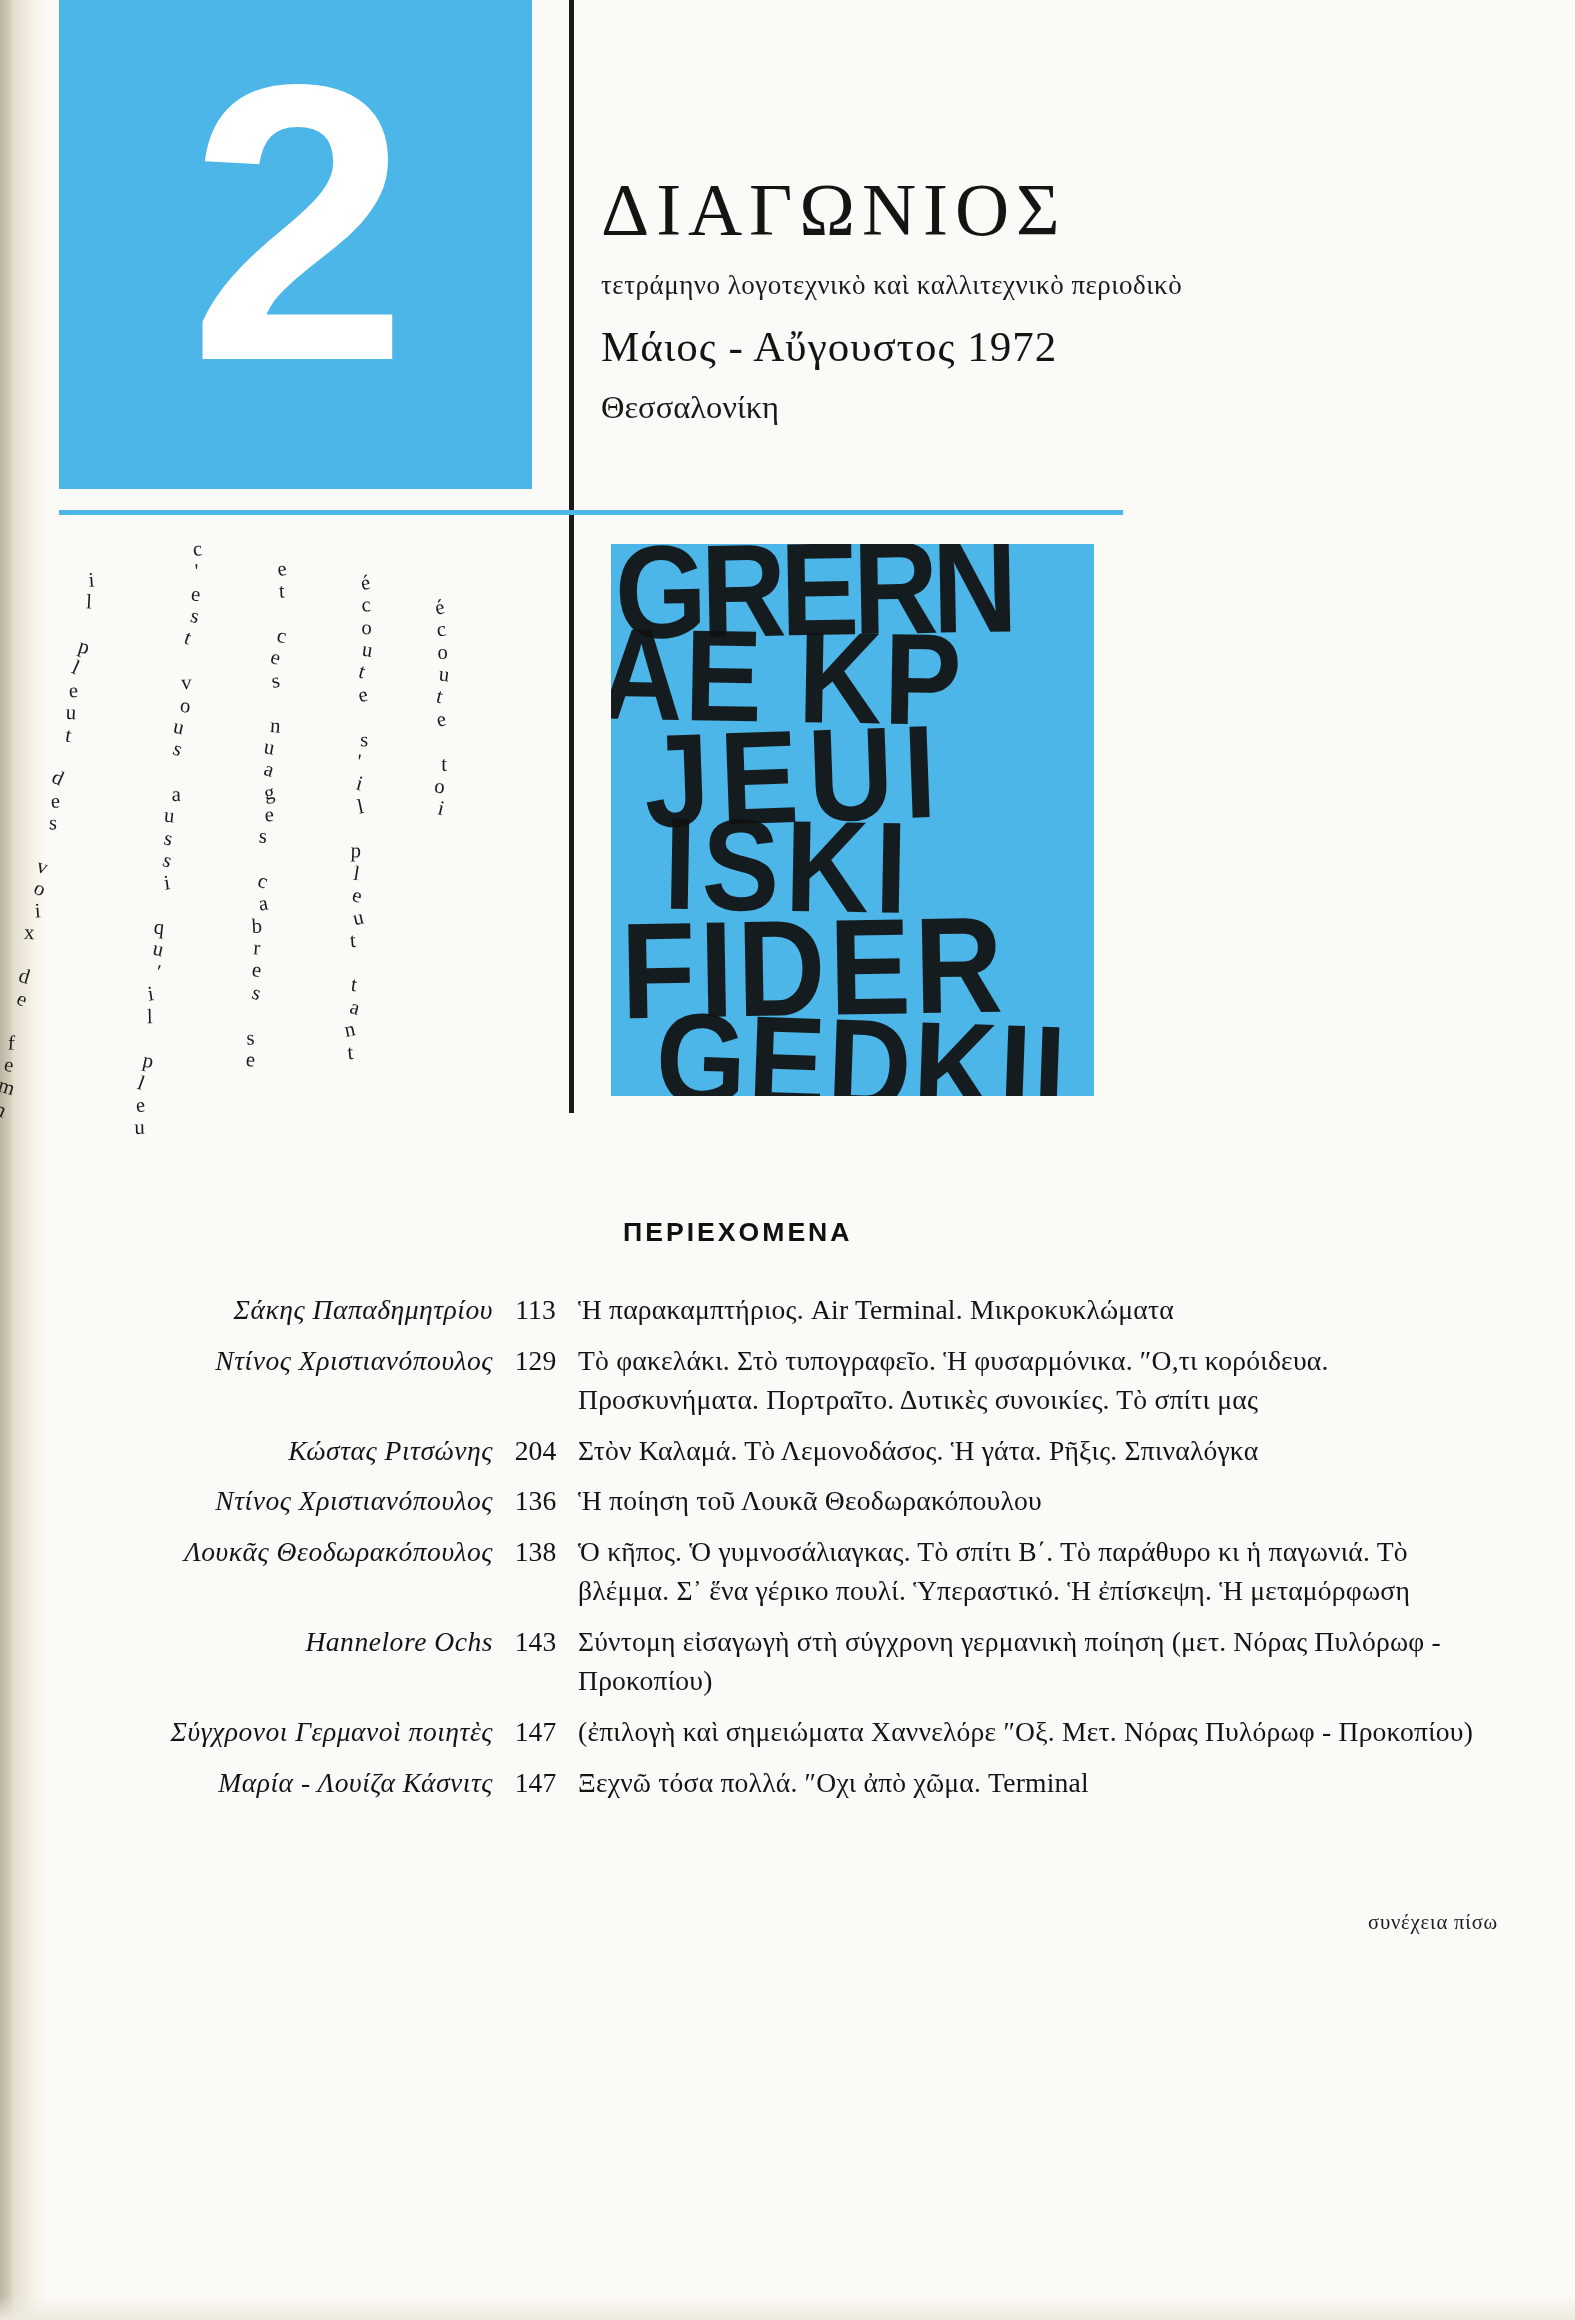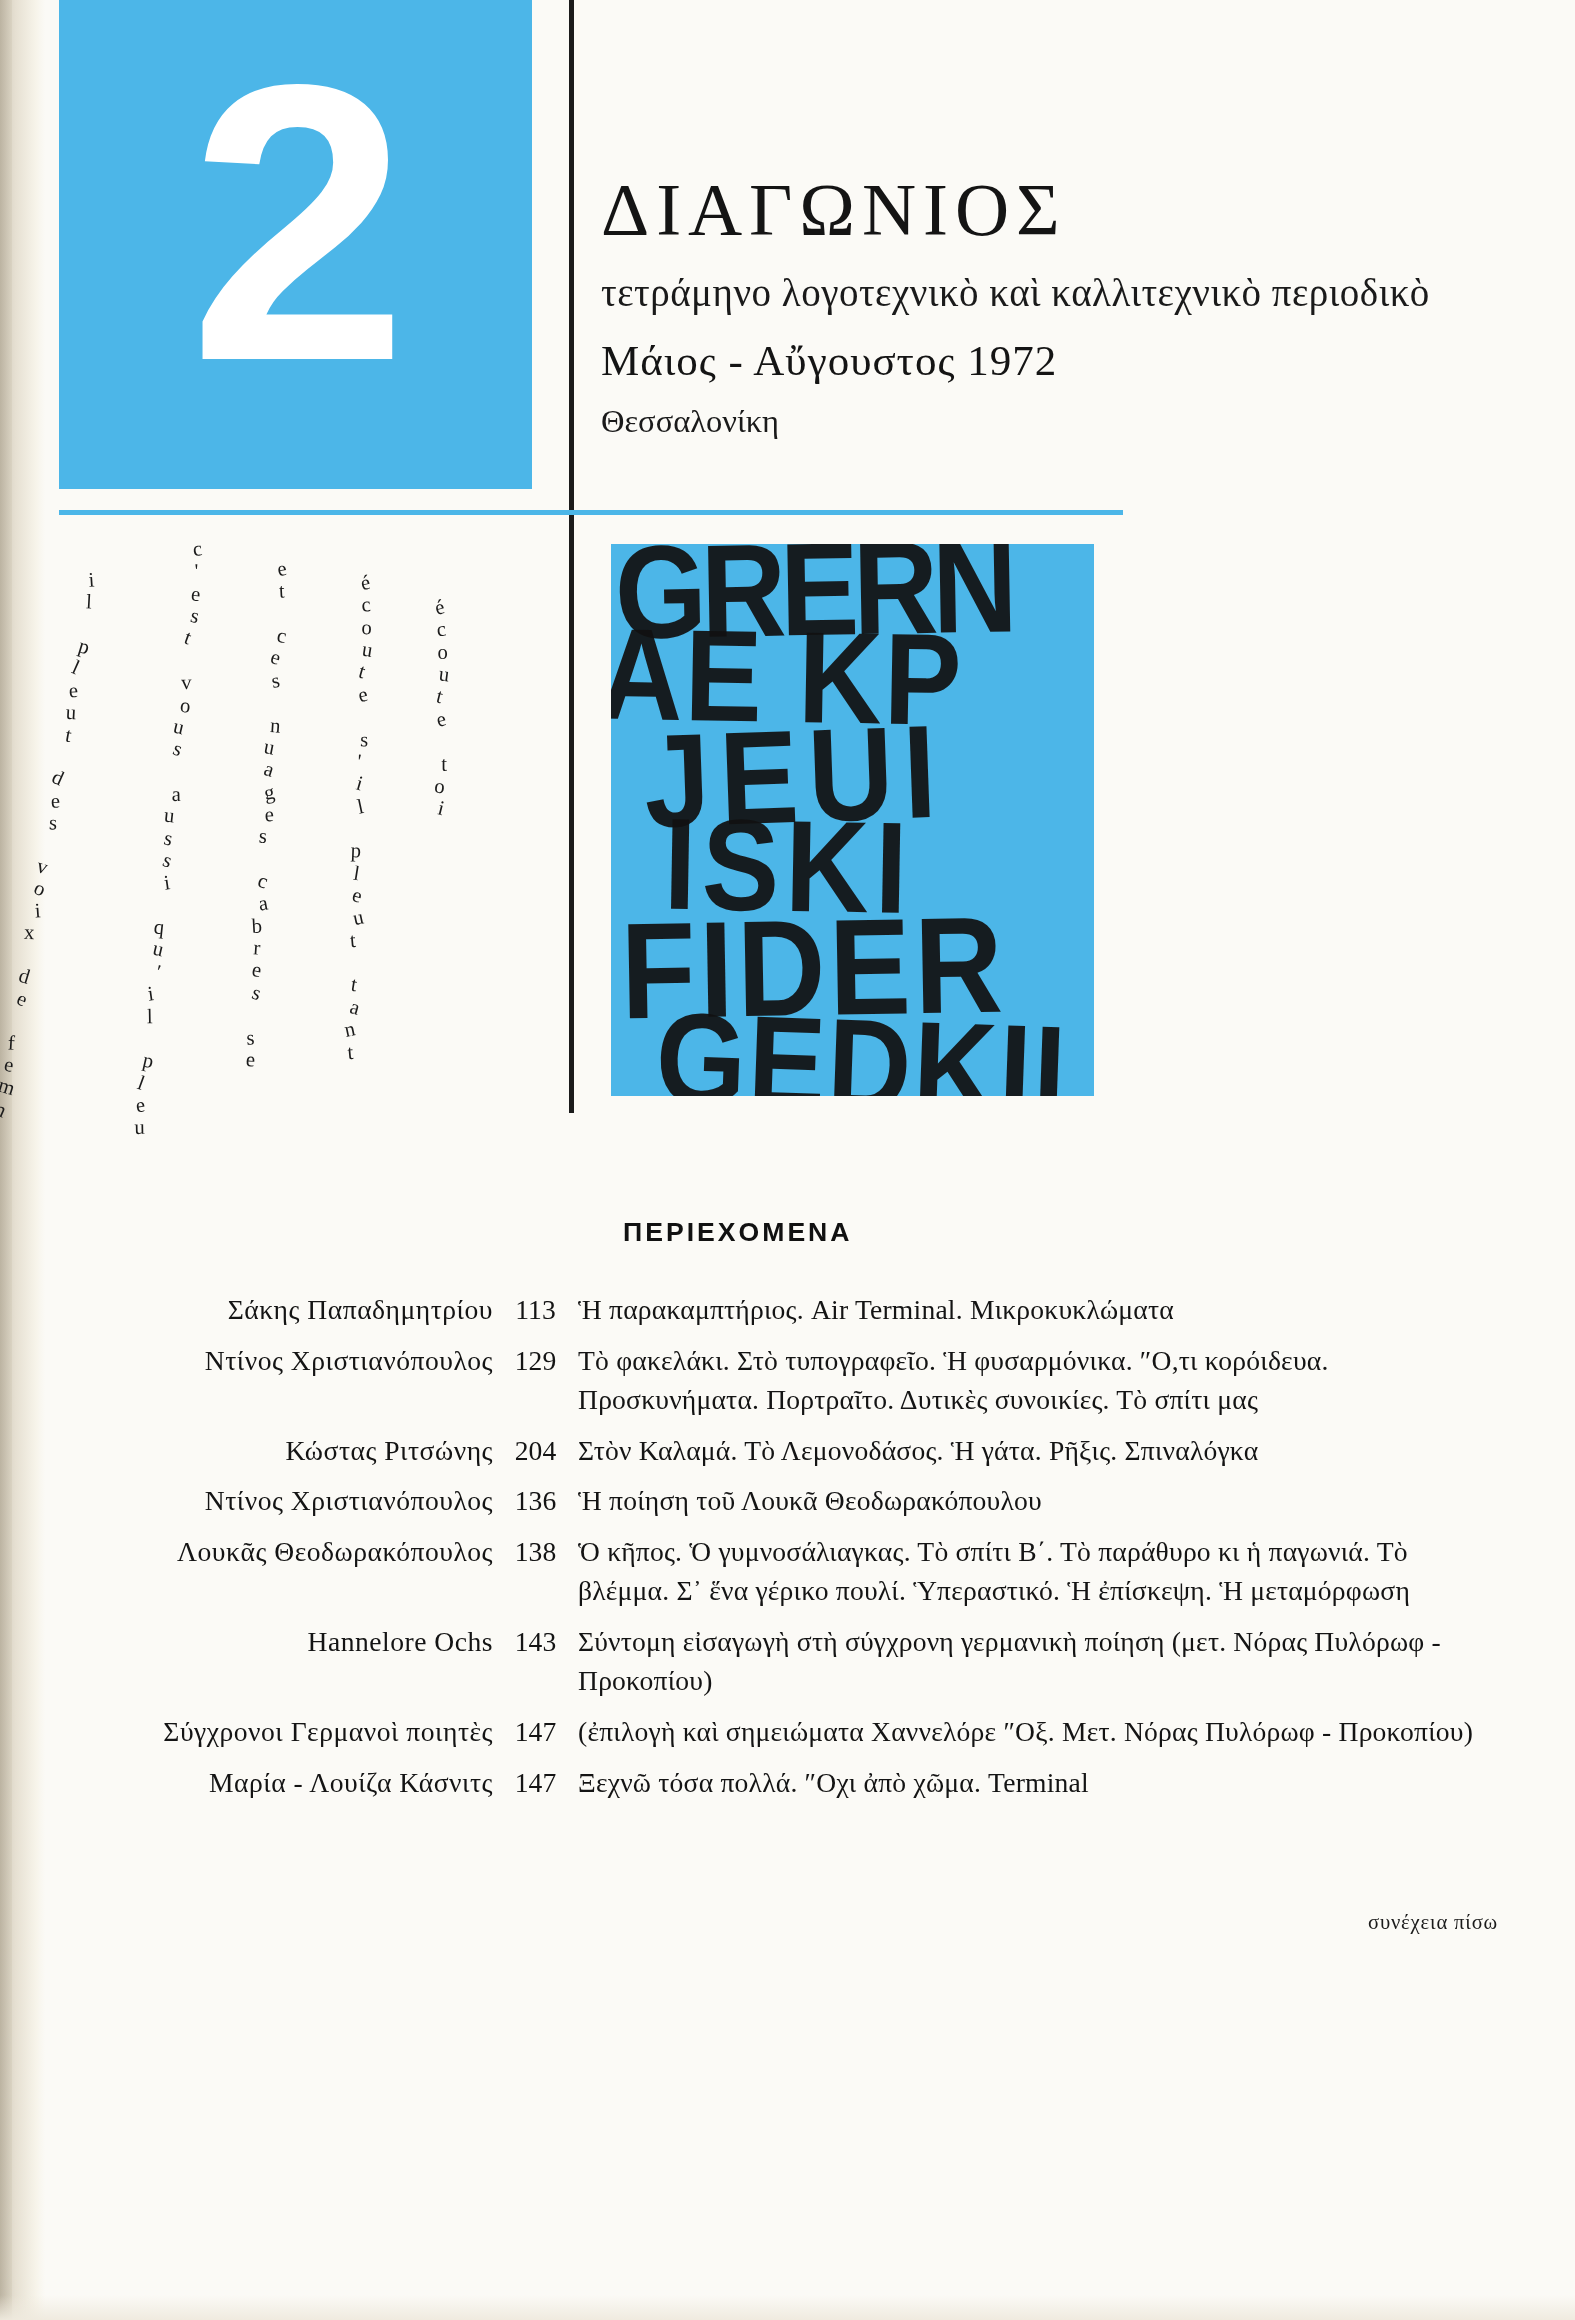--- a/index.html
+++ b/index.html
@@ -88,21 +88,21 @@
     width: 887px;
   }
   .masthead .title {
     font-family: "Liberation Serif", serif;
     font-size: 75px;
     letter-spacing: 6.9px;
     color: #141414;
     line-height: 85px;
   }
   .masthead .subtitle {
-    font-size: 39px;
+    font-size: 27px;
     letter-spacing: 0.5px;
     color: #1a1a1a;
     margin-top: 17.7px;
   }
   .masthead .date {
     font-size: 43px;
     color: #141414;
     margin-top: 21.7px;
     letter-spacing: 1px;
   }
@@ -174,20 +174,21 @@
     width: 1399px;
   }
   .toc-row {
     display: flex;
     align-items: flex-start;
     margin-bottom: 11.8px;
   }
   .toc-author {
     width: 394px;
     text-align: right;
+    font-style: italic;
     font-size: 27.6px;
     color: #141414;
     padding-right: 0;
     line-height: 39px;
     letter-spacing: 0.5px;
   }
   .toc-page {
     width: 85px;
     text-align: center;
     font-size: 27.6px;

